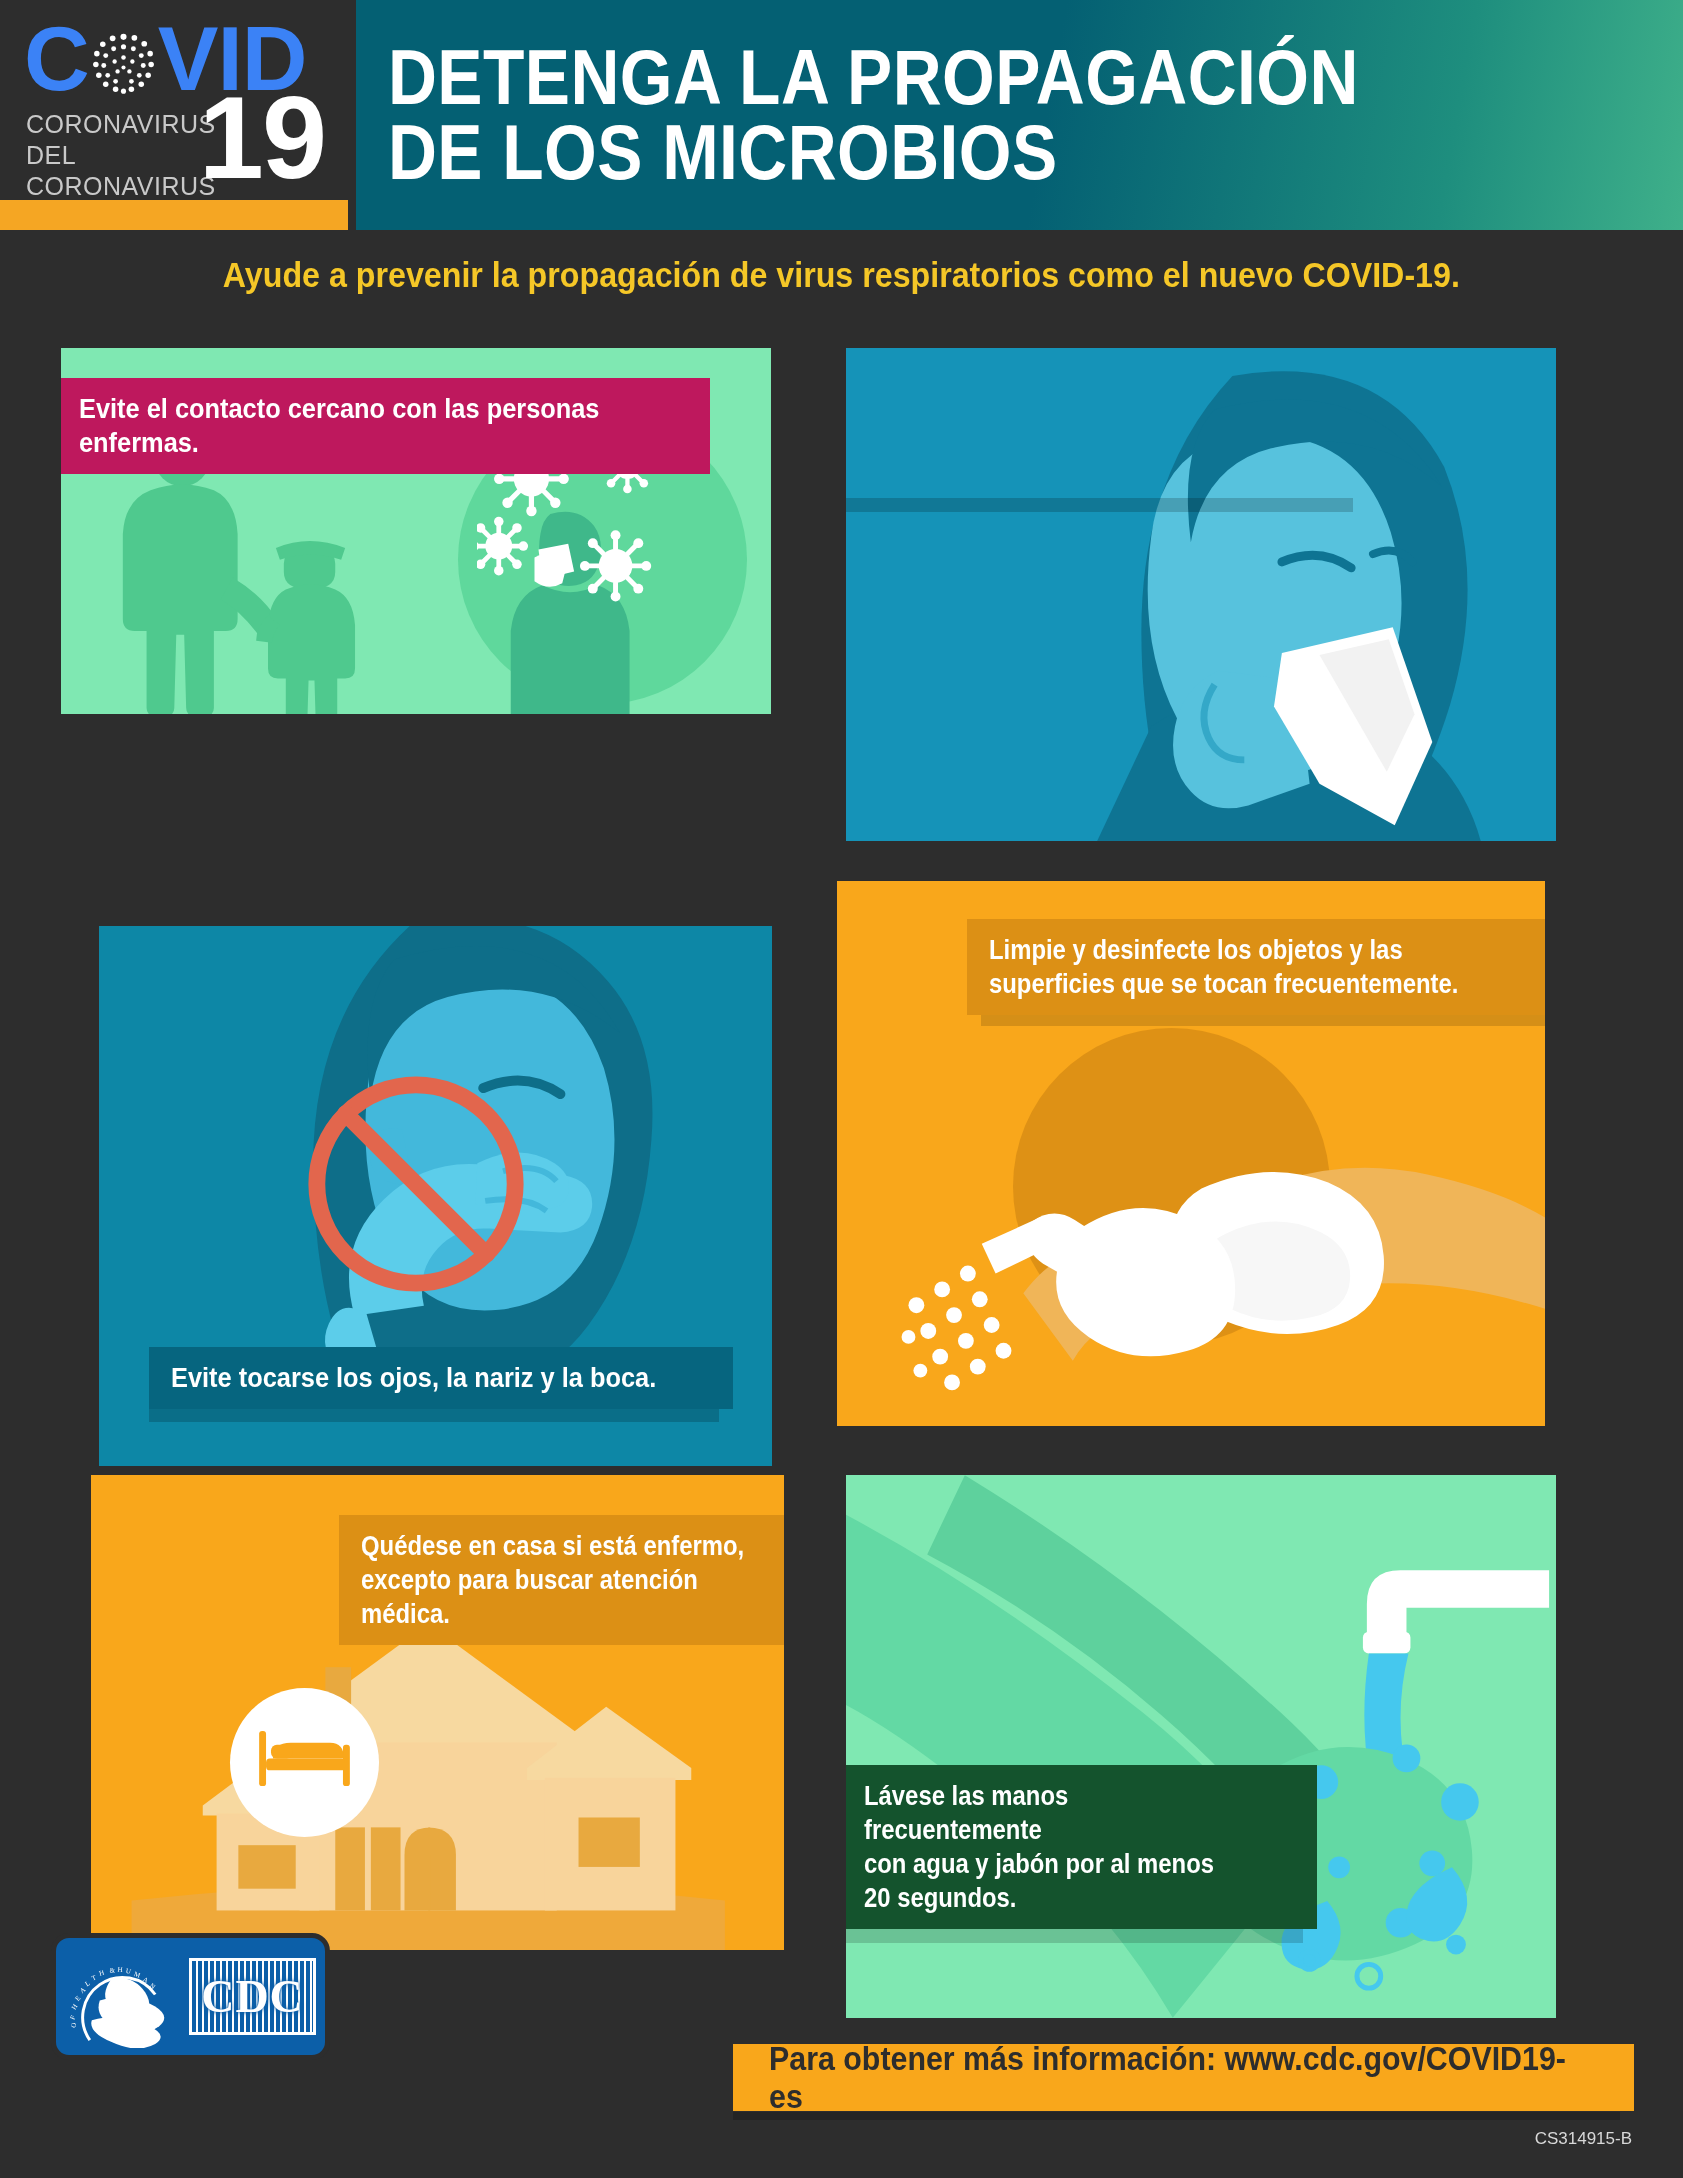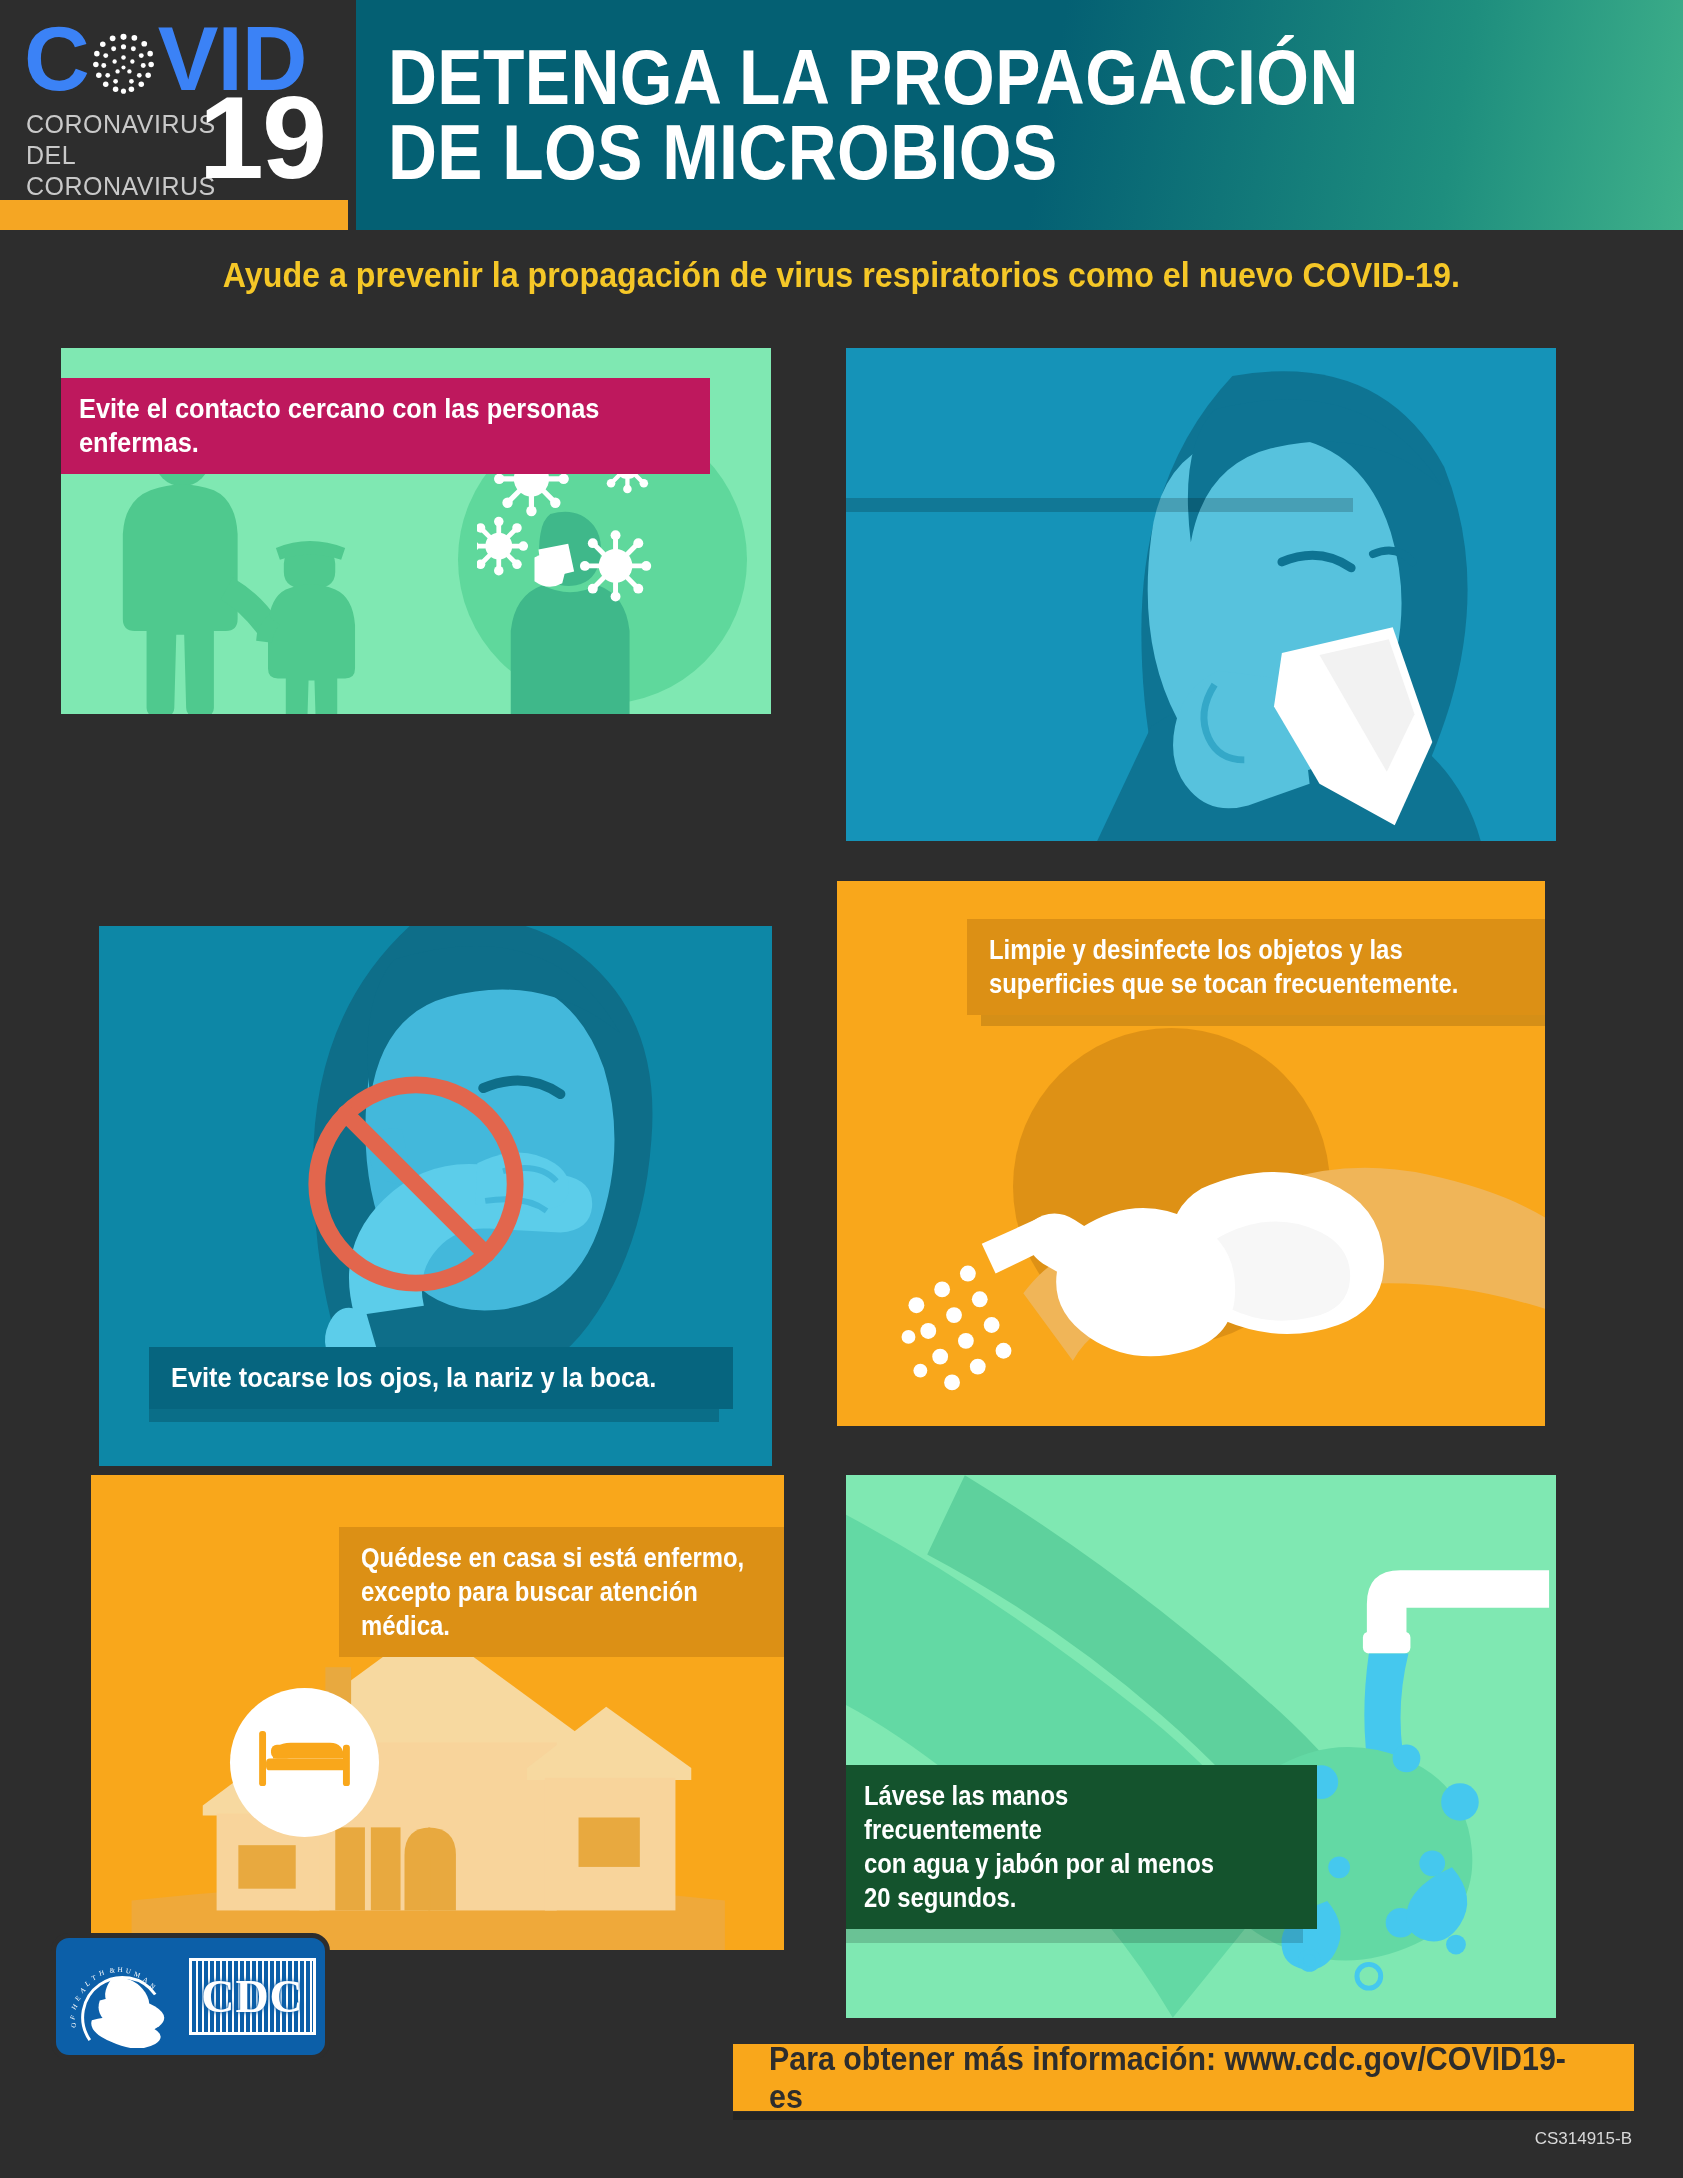--- a/index.html
+++ b/index.html
@@ -95,21 +95,21 @@
   #p3 .capshadow { position: absolute; left: 50px; bottom: 44px; width: 570px; height: 14px; background: rgba(0,0,0,0.18); z-index: 5; }
 
   
   #p4 { left: 837px; top: 881px; width: 708px; height: 545px; background: #F9A71B; padding-left: 23px; }
   #p4 .cap { right: -16px; top: 38px; width: 594px; background: #DC9015; justify-content: flex-start; }
   #p4 .capshadow { position: absolute; right: -16px; top: 129px; width: 580px; height: 16px; background: rgba(0,0,0,0.14); z-index: 5; }
   .p4-circle { position: absolute; left: 176px; top: 147px; width: 317px; height: 317px; border-radius: 50%; background: #DE9115; }
 
   
   #p5 { left: 91px; top: 1475px; width: 693px; height: 475px; background: #F9A71B; }
-  #p5 .cap { left: 248px; top: 52px; width: 495px; background: #DC9015; align-items: flex-end; }
+  #p5 .cap { left: 248px; top: 40px; width: 495px; background: #DC9015; align-items: flex-end; }
   #p5 .capshadow { position: absolute; left: 248px; top: 139px; width: 481px; height: 16px; background: rgba(0,0,0,0.14); z-index: 5; }
   .p5-circle { position: absolute; left: 139px; top: 213px; width: 149px; height: 149px; border-radius: 50%; background: #FFFFFF; }
 
   
   #p6 { left: 846px; top: 1475px; width: 710px; height: 543px; background: #7FE8B2; }
   #p6 .cap { left: -4px; bottom: 89px; width: 475px; background: #14532d; align-items: flex-start; }
   #p6 .capshadow { position: absolute; left: -4px; bottom: 75px; width: 461px; height: 14px; background: rgba(0,0,0,0.16); z-index: 5; }
 
   
   .cdc-logo {

